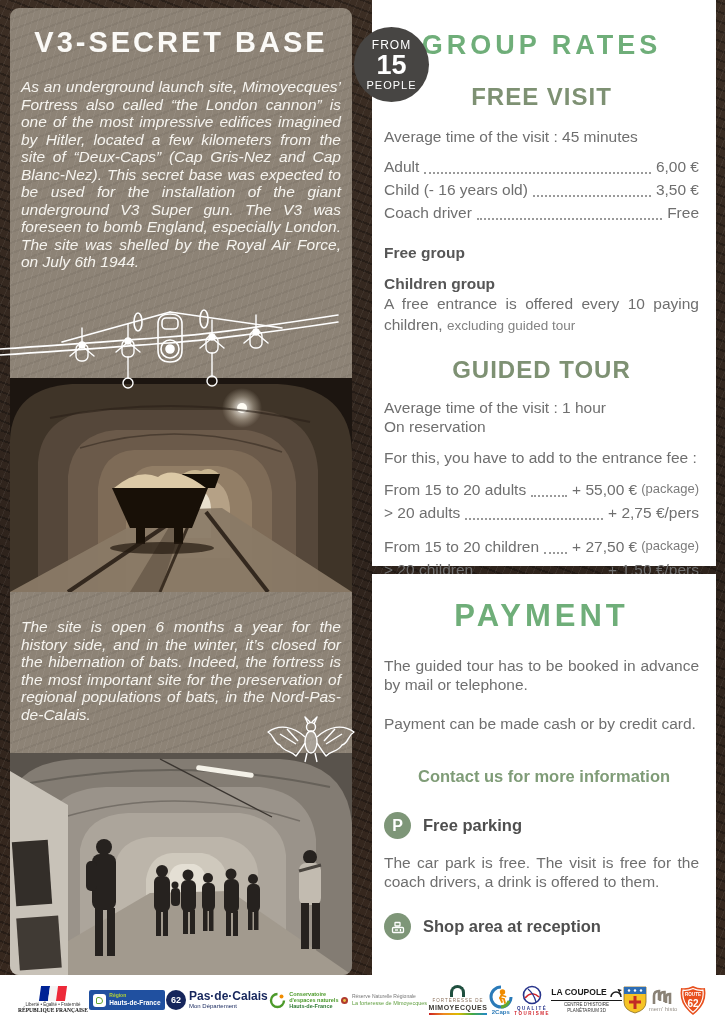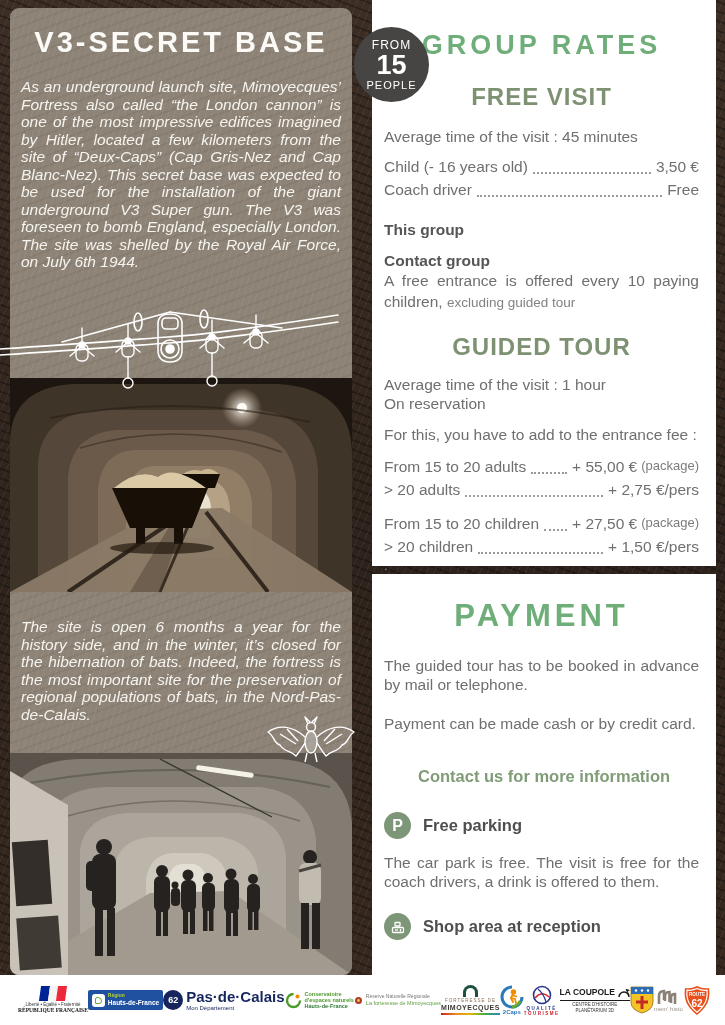--- a/index.html
+++ b/index.html
@@ -115,21 +115,21 @@
   .rf-name { font-size:5.5px; font-weight:700; color:#111; font-family:"Liberation Serif",serif; white-space:nowrap; }
 
   .hdf-box { background:#2050a0; border-radius:2px; padding:3px 4px; display:flex; align-items:center; gap:3px; }
   .hdf-ico { width:13px; height:13px; background:#fff; border-radius:3px; display:flex; align-items:center; justify-content:center; }
   .hdf-ico i { width:7px; height:7px; border:1.5px solid #63a830; border-radius:2px 4px 3px 1px; display:block; }
   .hdf-txt { display:flex; flex-direction:column; align-items:flex-start; }
   .hdf-l1 { font-size:5px; color:#b5d334; font-weight:700; }
   .hdf-l2 { font-size:6.5px; color:#fff; font-weight:700; white-space:nowrap; }
 
   .pdc-circle { width:20px; height:20px; border-radius:50%; background:#16265c; color:#fff; font-size:9px; font-weight:700; display:flex; align-items:center; justify-content:center; flex:0 0 20px; }
-  .pdc-l1 { font-size:15px; font-weight:700; color:#16265c; white-space:nowrap; }
+  .pdc-l1 { font-size:12px; font-weight:700; color:#16265c; white-space:nowrap; }
   .pdc-l2 { font-size:6px; color:#16265c; white-space:nowrap; align-self:flex-start; }
   .pdc-txt { display:flex; flex-direction:column; align-items:flex-start; }
 
   .cen-txt { display:flex; flex-direction:column; align-items:flex-start; }
   .cen-l { font-size:5.5px; color:#4c9a2a; font-weight:700; white-space:nowrap; }
   .cen-l3 { color:#2f7a33; }
 
   .rnr-l1 { font-size:5px; color:#777; white-space:nowrap; }
   .rnr-l2 { font-size:5.5px; color:#5f9e3e; white-space:nowrap; }
 
@@ -325,34 +325,39 @@
     <span class="b3">PEOPLE</span>
   </div>
 
   <div class="card card1">
     <div class="hand-title">GROUP RATES</div>
     <div class="sage-heading h-freevisit">FREE VISIT</div>
     <p class="body-text intro-line">Average time of the visit : 45 minutes</p>
 
     <div class="price-rows">
       <div class="price-row">
+        <span>Adult</span>
+        <span class="dots"></span>
+        <span>6,00 €</span>
+      </div>
+      <div class="price-row">
         <span>Child (- 16 years old)</span>
         <span class="dots"></span>
         <span>3,50 €</span>
       </div>
       <div class="price-row">
         <span>Coach driver</span>
         <span class="dots"></span>
         <span>Free</span>
       </div>
     </div>
 
-    <div class="group-sub g-adult">This group</div>
-
-    <div class="group-sub g-child">Contact group</div>
+    <div class="group-sub g-adult">Free group</div>
+
+    <div class="group-sub g-child">Children group</div>
     <p class="group-text"><span>A free entrance is offered every 10 paying children,</span> <span class="note">excluding guided tour</span></p>
 
     <div class="sage-heading h-guidedtour">GUIDED TOUR</div>
     <div class="gt-lines">
       <p class="body-text">Average time of the visit : 1 hour</p>
       <p class="body-text">On reservation</p>
     </div>
     <p class="body-text gt-intro">For this, you have to add to the entrance fee :</p>
 
     <div class="fees-a">

